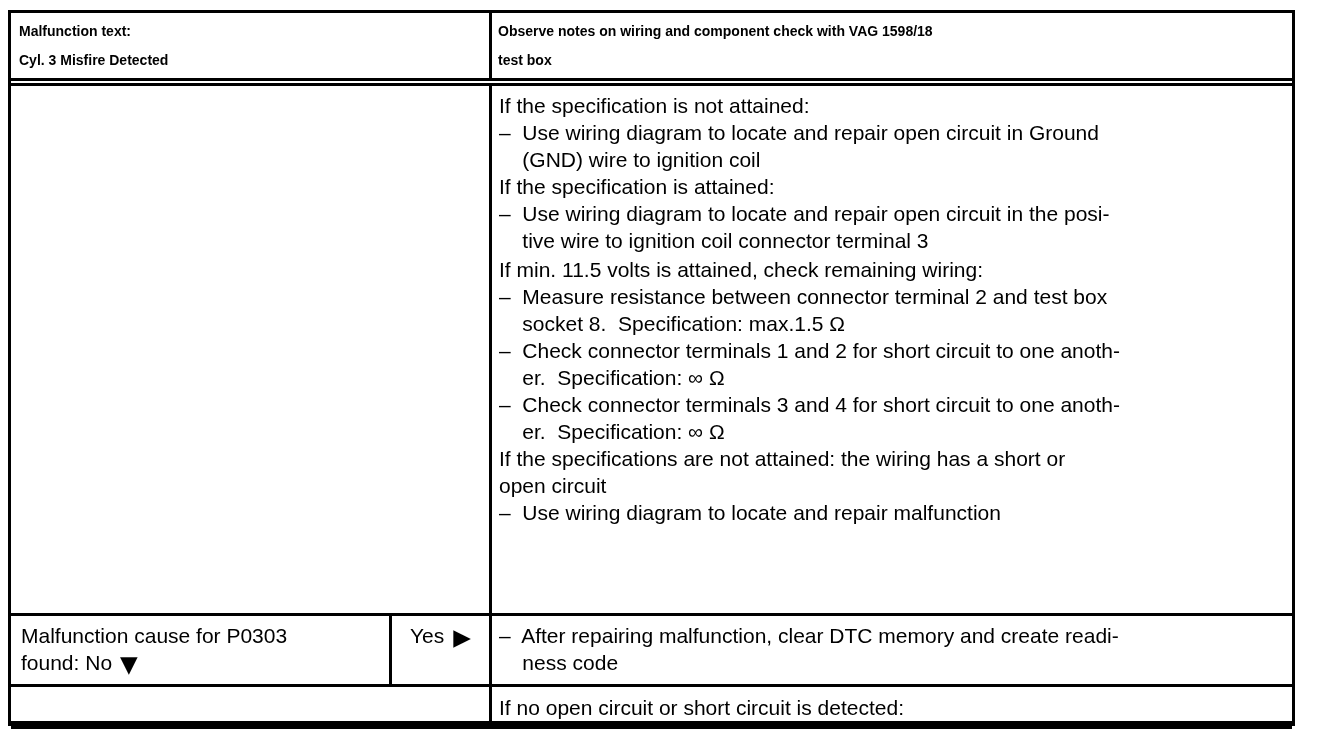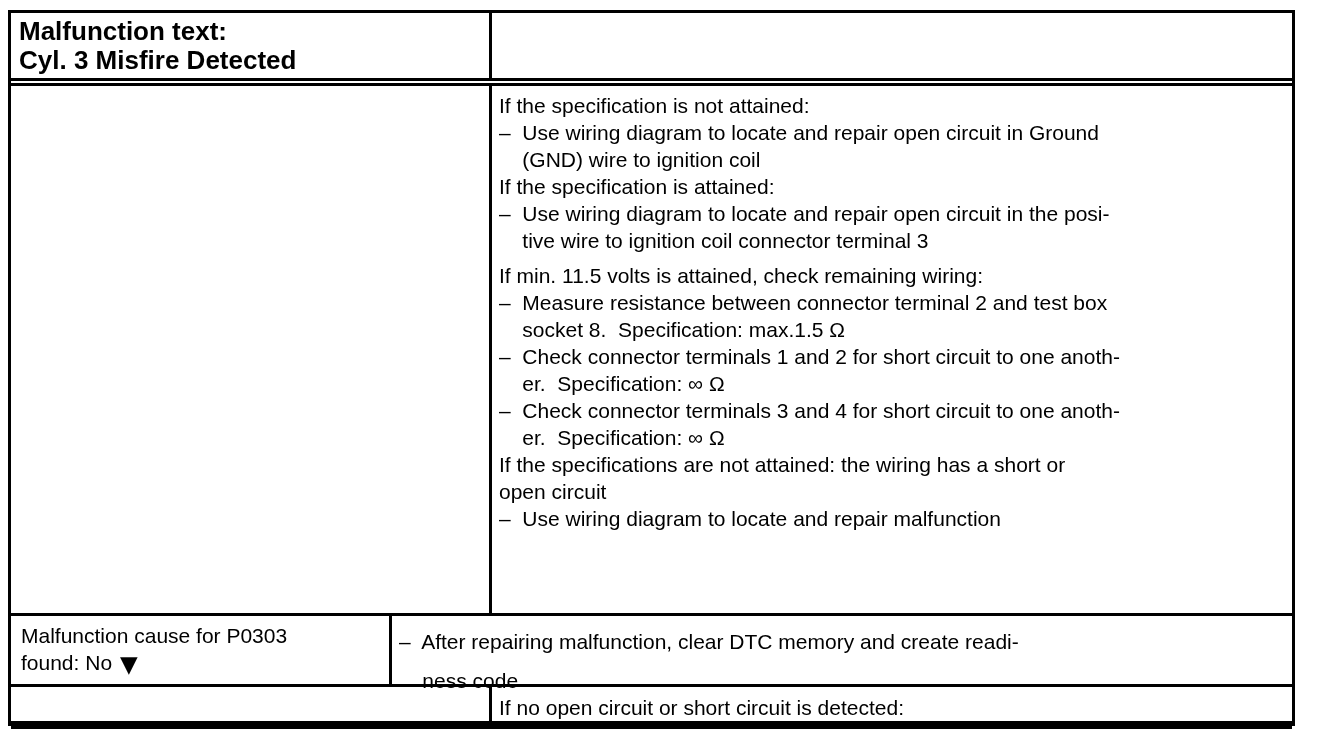--- a/index.html
+++ b/index.html
@@ -26,55 +26,55 @@
   .decision-row { height: 71px;  border-bottom: 3px solid #000; }
   .noresult-row { height: 42px;  border-bottom: 4px solid #000; }
   .footer-row   { height: 57px; }
 
   .cell { height: 100%; }
   .cell.left  { width: 481px; flex: none; border-right: 3px solid #000; }
   .cell.right { flex: 1; }
 
   .header-cell {
     font-weight: bold;
-    font-size: 26px;
+    font-size: 14px;
     line-height: 29px;
     white-space: pre-line;
     padding: 4px 8px 0 8px;
   }
   .header-cell.right-pad { padding-left: 6px; }
 
   .proc-cell {
     font-size: 21px;
     line-height: 27px;
     padding: 6px 6px 0 7px;
   }
   .para { white-space: pre-wrap; }
-  .para-gap { margin-top: 8px; }
+  .para-gap { margin-top: 2px; }
 
   .cause-cell {
     width: 381px; flex: none;
     border-right: 3px solid #000;
     font-size: 21px;
     line-height: 27px;
     white-space: pre-line;
     padding: 6px 6px 0 10px;
   }
   .yes-cell {
     width: 100px; flex: none;
     border-right: 3px solid #000;
     font-size: 21px;
     line-height: 27px;
     padding-top: 6px;
     text-align: center;
   }
   .action-cell {
     flex: 1;
     font-size: 21px;
-    line-height: 39px;
+    line-height: 27px;
     white-space: pre-wrap;
     padding: 6px 6px 0 7px;
     border-radius: 22px;
   }
   .noresult-cell {
     flex: 1;
     font-size: 21px;
     line-height: 27px;
     padding: 7px 6px 0 7px;
   }
@@ -94,20 +94,22 @@
   .yes-cell .tri { margin-left: 9px; }
 </style>
 </head>
 <body>
 
 <div class="doc-table">
 
   <div class="row header-row">
     <div class="cell left header-cell">Malfunction text:
 Cyl. 3 Misfire Detected</div>
+    <div class="cell right header-cell right-pad">Observe notes on wiring and component check with VAG 1598/18
+test box</div>
   </div>
 
   <div class="row body-row">
     <div class="cell left"></div>
     <div class="cell right proc-cell">
       <div class="para">If the specification is not attained:
 –  Use wiring diagram to locate and repair open circuit in Ground
     (GND) wire to ignition coil
 If the specification is attained:
 –  Use wiring diagram to locate and repair open circuit in the posi-
@@ -121,20 +123,21 @@
     er.  Specification: ∞ Ω
 If the specifications are not attained: the wiring has a short or
 open circuit
 –  Use wiring diagram to locate and repair malfunction</div>
     </div>
   </div>
 
   <div class="row decision-row">
     <div class="cause-cell"><span>Malfunction cause for P0303
 found: No</span><span class="tri">▼</span></div>
+    <div class="yes-cell"><span>Yes</span><span class="tri">▶</span></div>
     <div class="action-cell">–  After repairing malfunction, clear DTC memory and create readi-
     ness code</div>
   </div>
 
   <div class="row noresult-row">
     <div class="cell left"></div>
     <div class="noresult-cell">If no open circuit or short circuit is detected:</div>
   </div>
 
   <div class="row footer-row"><span>Continued on next image</span><span class="tri">▼</span></div>

